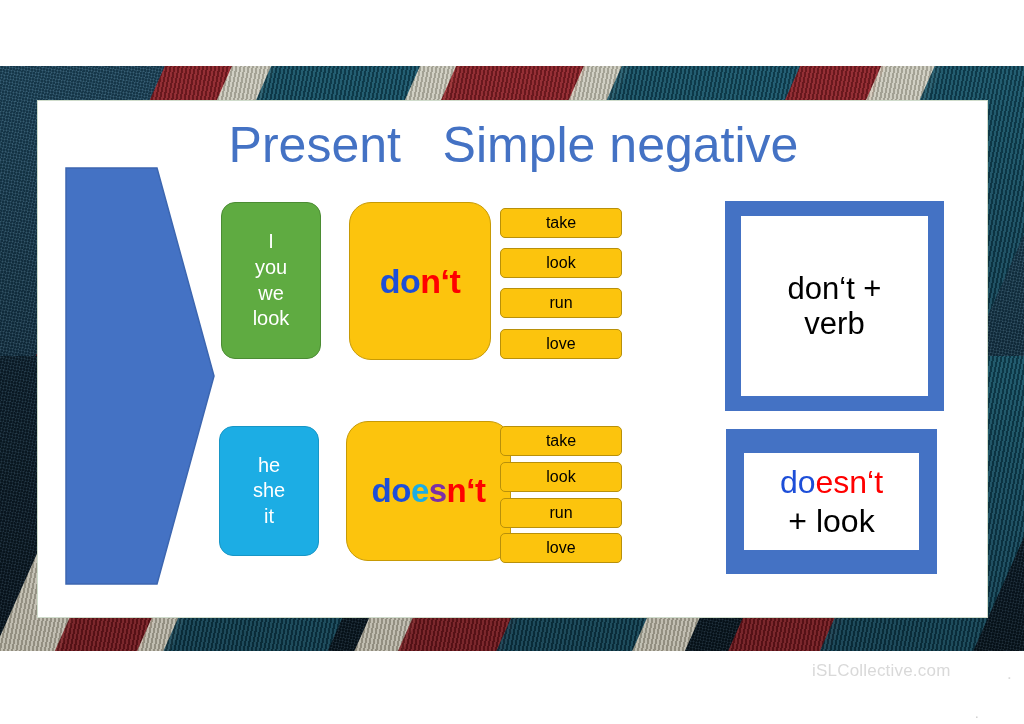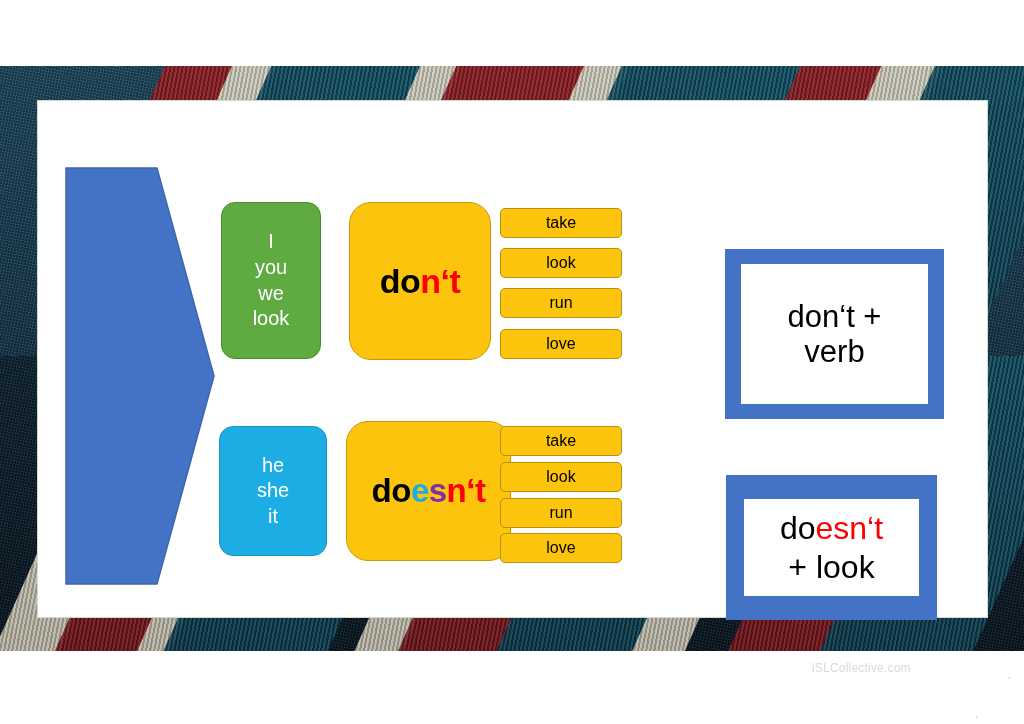--- a/index.html
+++ b/index.html
@@ -134,21 +134,21 @@
     left: 183px;
     top: 101px;
     width: 100px;
     height: 157px;
     background: #5fab41;
     border: 1px solid #4b8c33;
   }
   #pronoun-box-singular {
     left: 181px;
     top: 325px;
-    width: 108px;
+    width: 100px;
     height: 130px;
     background: #1cade4;
     border: 1px solid #1796c6;
   }
   .pronoun-box span { display: block; }
 
   
   .aux-box {
     position: absolute;
     border-radius: 22px;
@@ -199,31 +199,29 @@
     background: #4472c4;
     box-sizing: border-box;
     display: flex;
     align-items: center;
     justify-content: center;
   }
   #rule-frame-dont {
     left: 687px;
     top: 100px;
     width: 219px;
-    height: 170px;
+    height: 210px;
     padding: 15px 16px;
-    margin-top: 48px;
   }
   #rule-frame-doesnt {
     left: 688px;
     top: 328px;
     width: 211px;
     height: 145px;
     padding: 24px 18px;
-    margin-top: 46px;
   }
   .rule-inner {
     background: #ffffff;
     width: 100%;
     height: 100%;
     display: flex;
     flex-direction: column;
     align-items: center;
     justify-content: center;
     text-align: center;
@@ -236,31 +234,31 @@
   }
   .rule-sub {
     font-size: 17px;
     line-height: 1.16;
     margin-top: 4px;
     white-space: pre-line;
   }
   #rule-frame-doesnt .rule-main { font-size: 32px; line-height: 1.2; }
 
   
-  .k { color: #000000; }
+  .k { color: #1d4ed8; }
   .r { color: #ff0000; }
   .c { color: #1cade4; }
   .p { color: #7b2fa8; }
 
   
   #watermark {
     position: absolute;
     left: 812px;
     top: 661px;
-    font-size: 12px;
+    font-size: 17px;
     color: #d9d9d9;
     font-family: "Liberation Sans", sans-serif;
     letter-spacing: 0.2px;
   }
   #watermark-dot {
     position: absolute;
     left: 1007px;
     top: 664px;
     font-size: 17px;
     color: #d9d9d9;
@@ -301,20 +299,21 @@
     <div class="stripe white" style="left:430px; width:44px;"></div>
     <div class="stripe red" style="left:476px; width:96px;"></div>
     <div class="stripe teal" style="left:576px; width:130px;"></div>
     <div class="stripe white" style="left:708px; width:48px;"></div>
     <div class="stripe red" style="left:806px; width:92px;"></div>
     <div class="stripe teal" style="left:900px; width:140px;"></div>
   </div>
 
   <div id="card">
 
+    <div id="title">Present   Simple negative</div>
 
     <svg id="arrow" viewBox="0 0 150 418">
       <polygon points="1,1 92,1 149,209 92,417 1,417" fill="#4472C4" stroke="#3c66b0" stroke-width="1.5"></polygon>
     </svg>
 
     <div class="pronoun-box" id="pronoun-box-plural">
       <span>I</span>
       <span>you</span>
       <span>we</span>
       <span>look</span>

